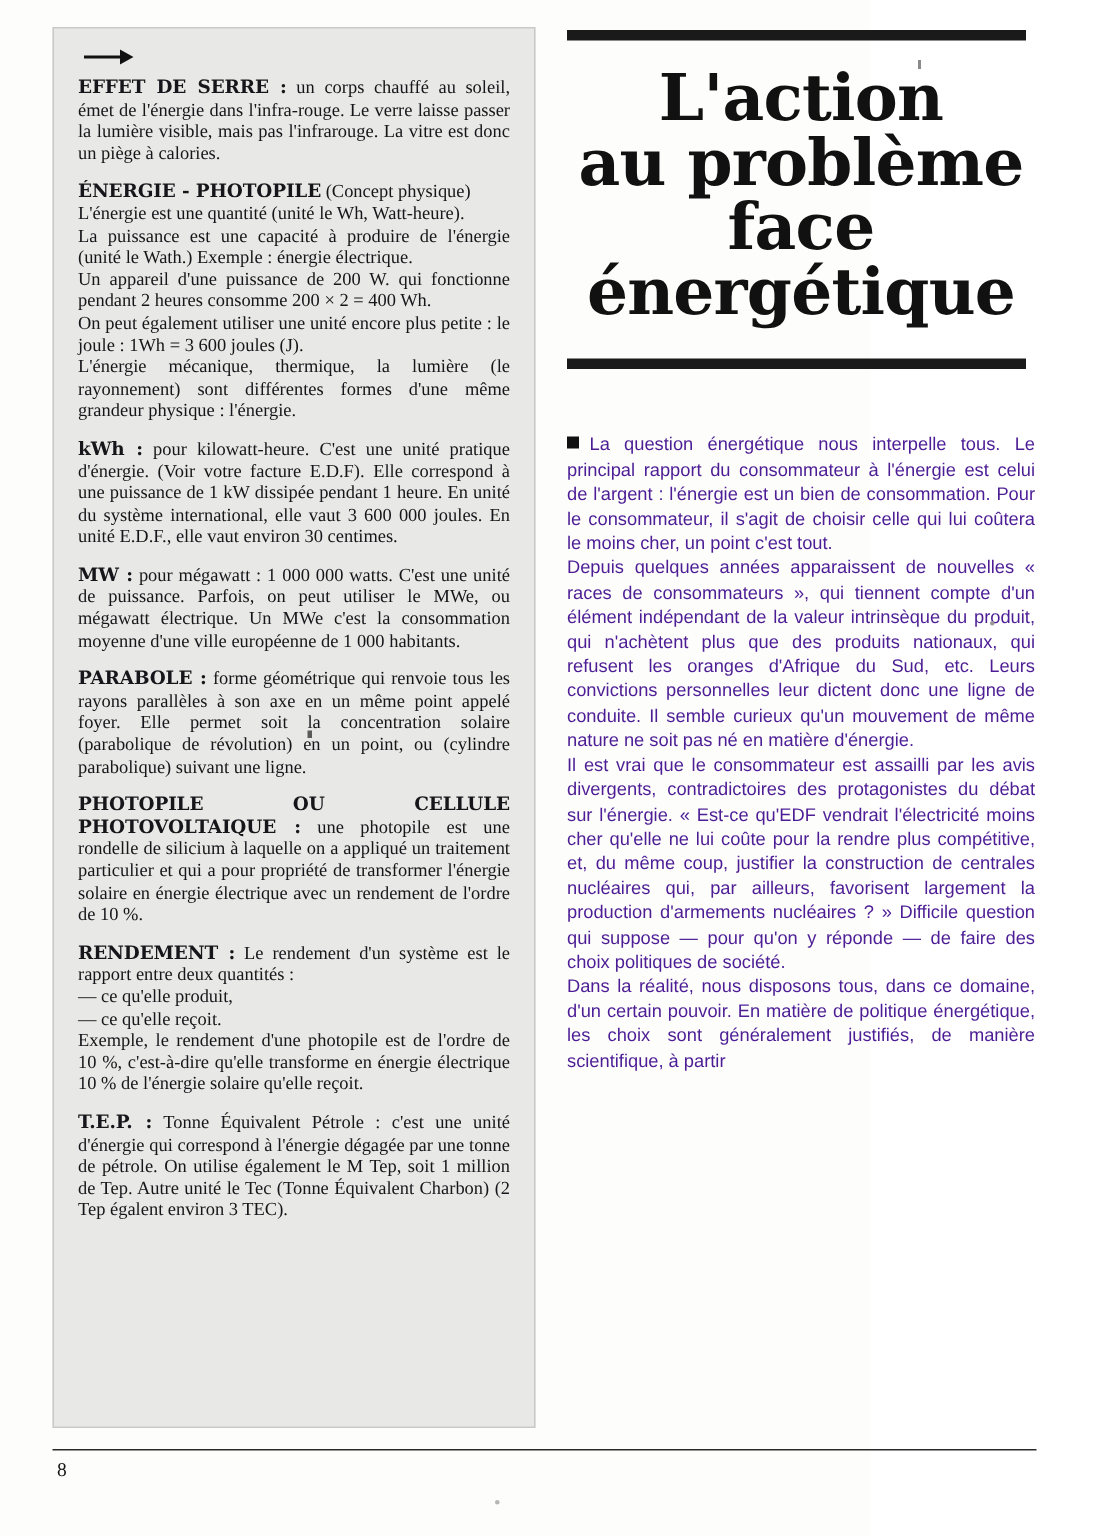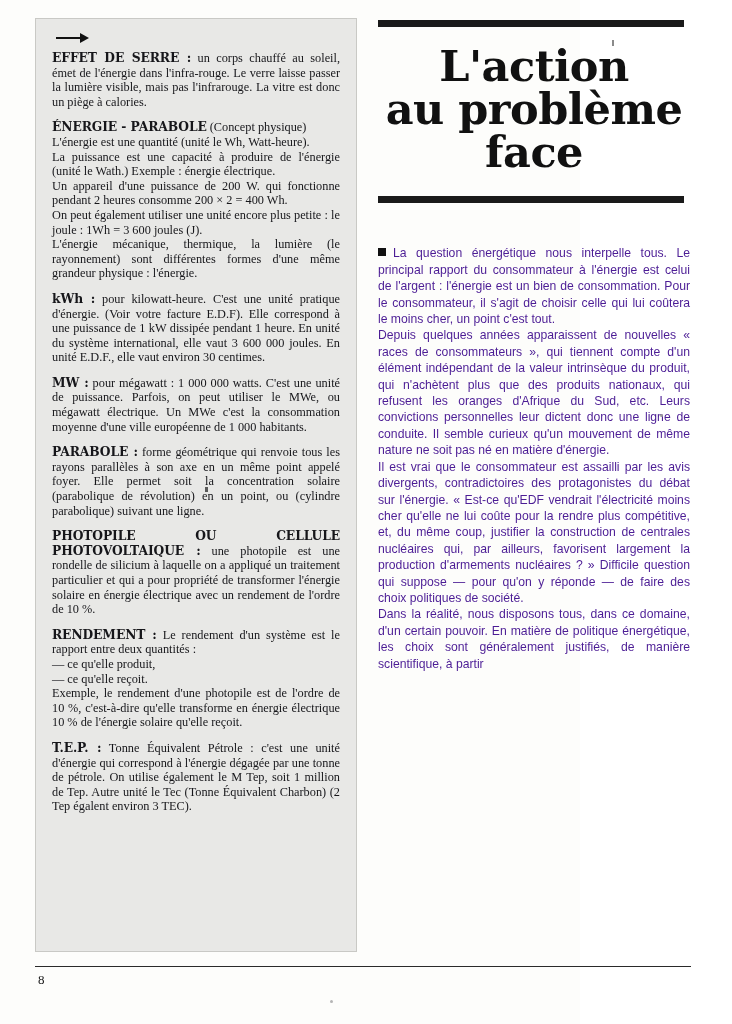--- a/index.html
+++ b/index.html
@@ -177,21 +177,21 @@
     <div class="arrow-mark">
       <div class="bar"></div>
         <div class="head"></div>
     </div>
 
     <div class="entry">
       <span class="term">EFFET DE SERRE :</span><span class="body"> un corps chauffé au soleil, émet de l'énergie dans l'infra-rouge. Le verre laisse passer la lumière visible, mais pas l'infrarouge. La vitre est donc un piège à calories.</span>
     </div>
 
     <div class="entry">
-      <span class="term">ÉNERGIE - PARABOLE</span><span class="body"> (Concept physique)
+      <span class="term">ÉNERGIE - PHOTOPILE</span><span class="body"> (Concept physique)
 L'énergie est une quantité (unité le Wh, Watt-heure).
 La puissance est une capacité à produire de l'énergie (unité le Wath.) Exemple : énergie électrique.
 Un appareil d'une puissance de 200 W. qui fonctionne pendant 2 heures consomme 200 × 2 = 400 Wh.
 On peut également utiliser une unité encore plus petite : le joule : 1Wh = 3 600 joules (J).
 L'énergie mécanique, thermique, la lumière (le rayonnement) sont différentes formes d'une même grandeur physique : l'énergie.</span>
     </div>
 
     <div class="entry">
       <span class="term">kWh :</span><span class="body"> pour kilowatt-heure. C'est une unité pratique d'énergie. (Voir votre facture E.D.F). Elle correspond à une puissance de 1 kW dissipée pendant 1 heure. En unité du système international, elle vaut 3 600 000 joules. En unité E.D.F., elle vaut environ 30 centimes.</span>
     </div>
@@ -220,20 +220,21 @@
     </div>
   </div>
 
   <div class="article">
     <div class="rule-top"></div>
 
     <div class="headline">
       <span>L'action</span>
       <span>au problème</span>
       <span>face</span>
+      <span>énergétique</span>
     </div>
 
     <div class="rule-bottom"></div>
 
     <div class="body-text">
       <p><span class="bullet-square"></span><span>La question énergétique nous interpelle tous. Le principal rapport du consommateur à l'énergie est celui de l'argent : l'énergie est un bien de consommation. Pour le consommateur, il s'agit de choisir celle qui lui coûtera le moins cher, un point c'est tout.
 Depuis quelques années apparaissent de nouvelles « races de consommateurs », qui tiennent compte d'un élément indépendant de la valeur intrinsèque du produit, qui n'achètent plus que des produits nationaux, qui refusent les oranges d'Afrique du Sud, etc. Leurs convictions personnelles leur dictent donc une ligne de conduite. Il semble curieux qu'un mouvement de même nature ne soit pas né en matière d'énergie.
 Il est vrai que le consommateur est assailli par les avis divergents, contradictoires des protagonistes du débat sur l'énergie. « Est-ce qu'EDF vendrait l'électricité moins cher qu'elle ne lui coûte pour la rendre plus compétitive, et, du même coup, justifier la construction de centrales nucléaires qui, par ailleurs, favorisent largement la production d'armements nucléaires ? » Difficile question qui suppose — pour qu'on y réponde — de faire des choix politiques de société.
 Dans la réalité, nous disposons tous, dans ce domaine, d'un certain pouvoir. En matière de politique énergétique, les choix sont généralement justifiés, de manière scientifique, à partir</span></p>
     </div>

